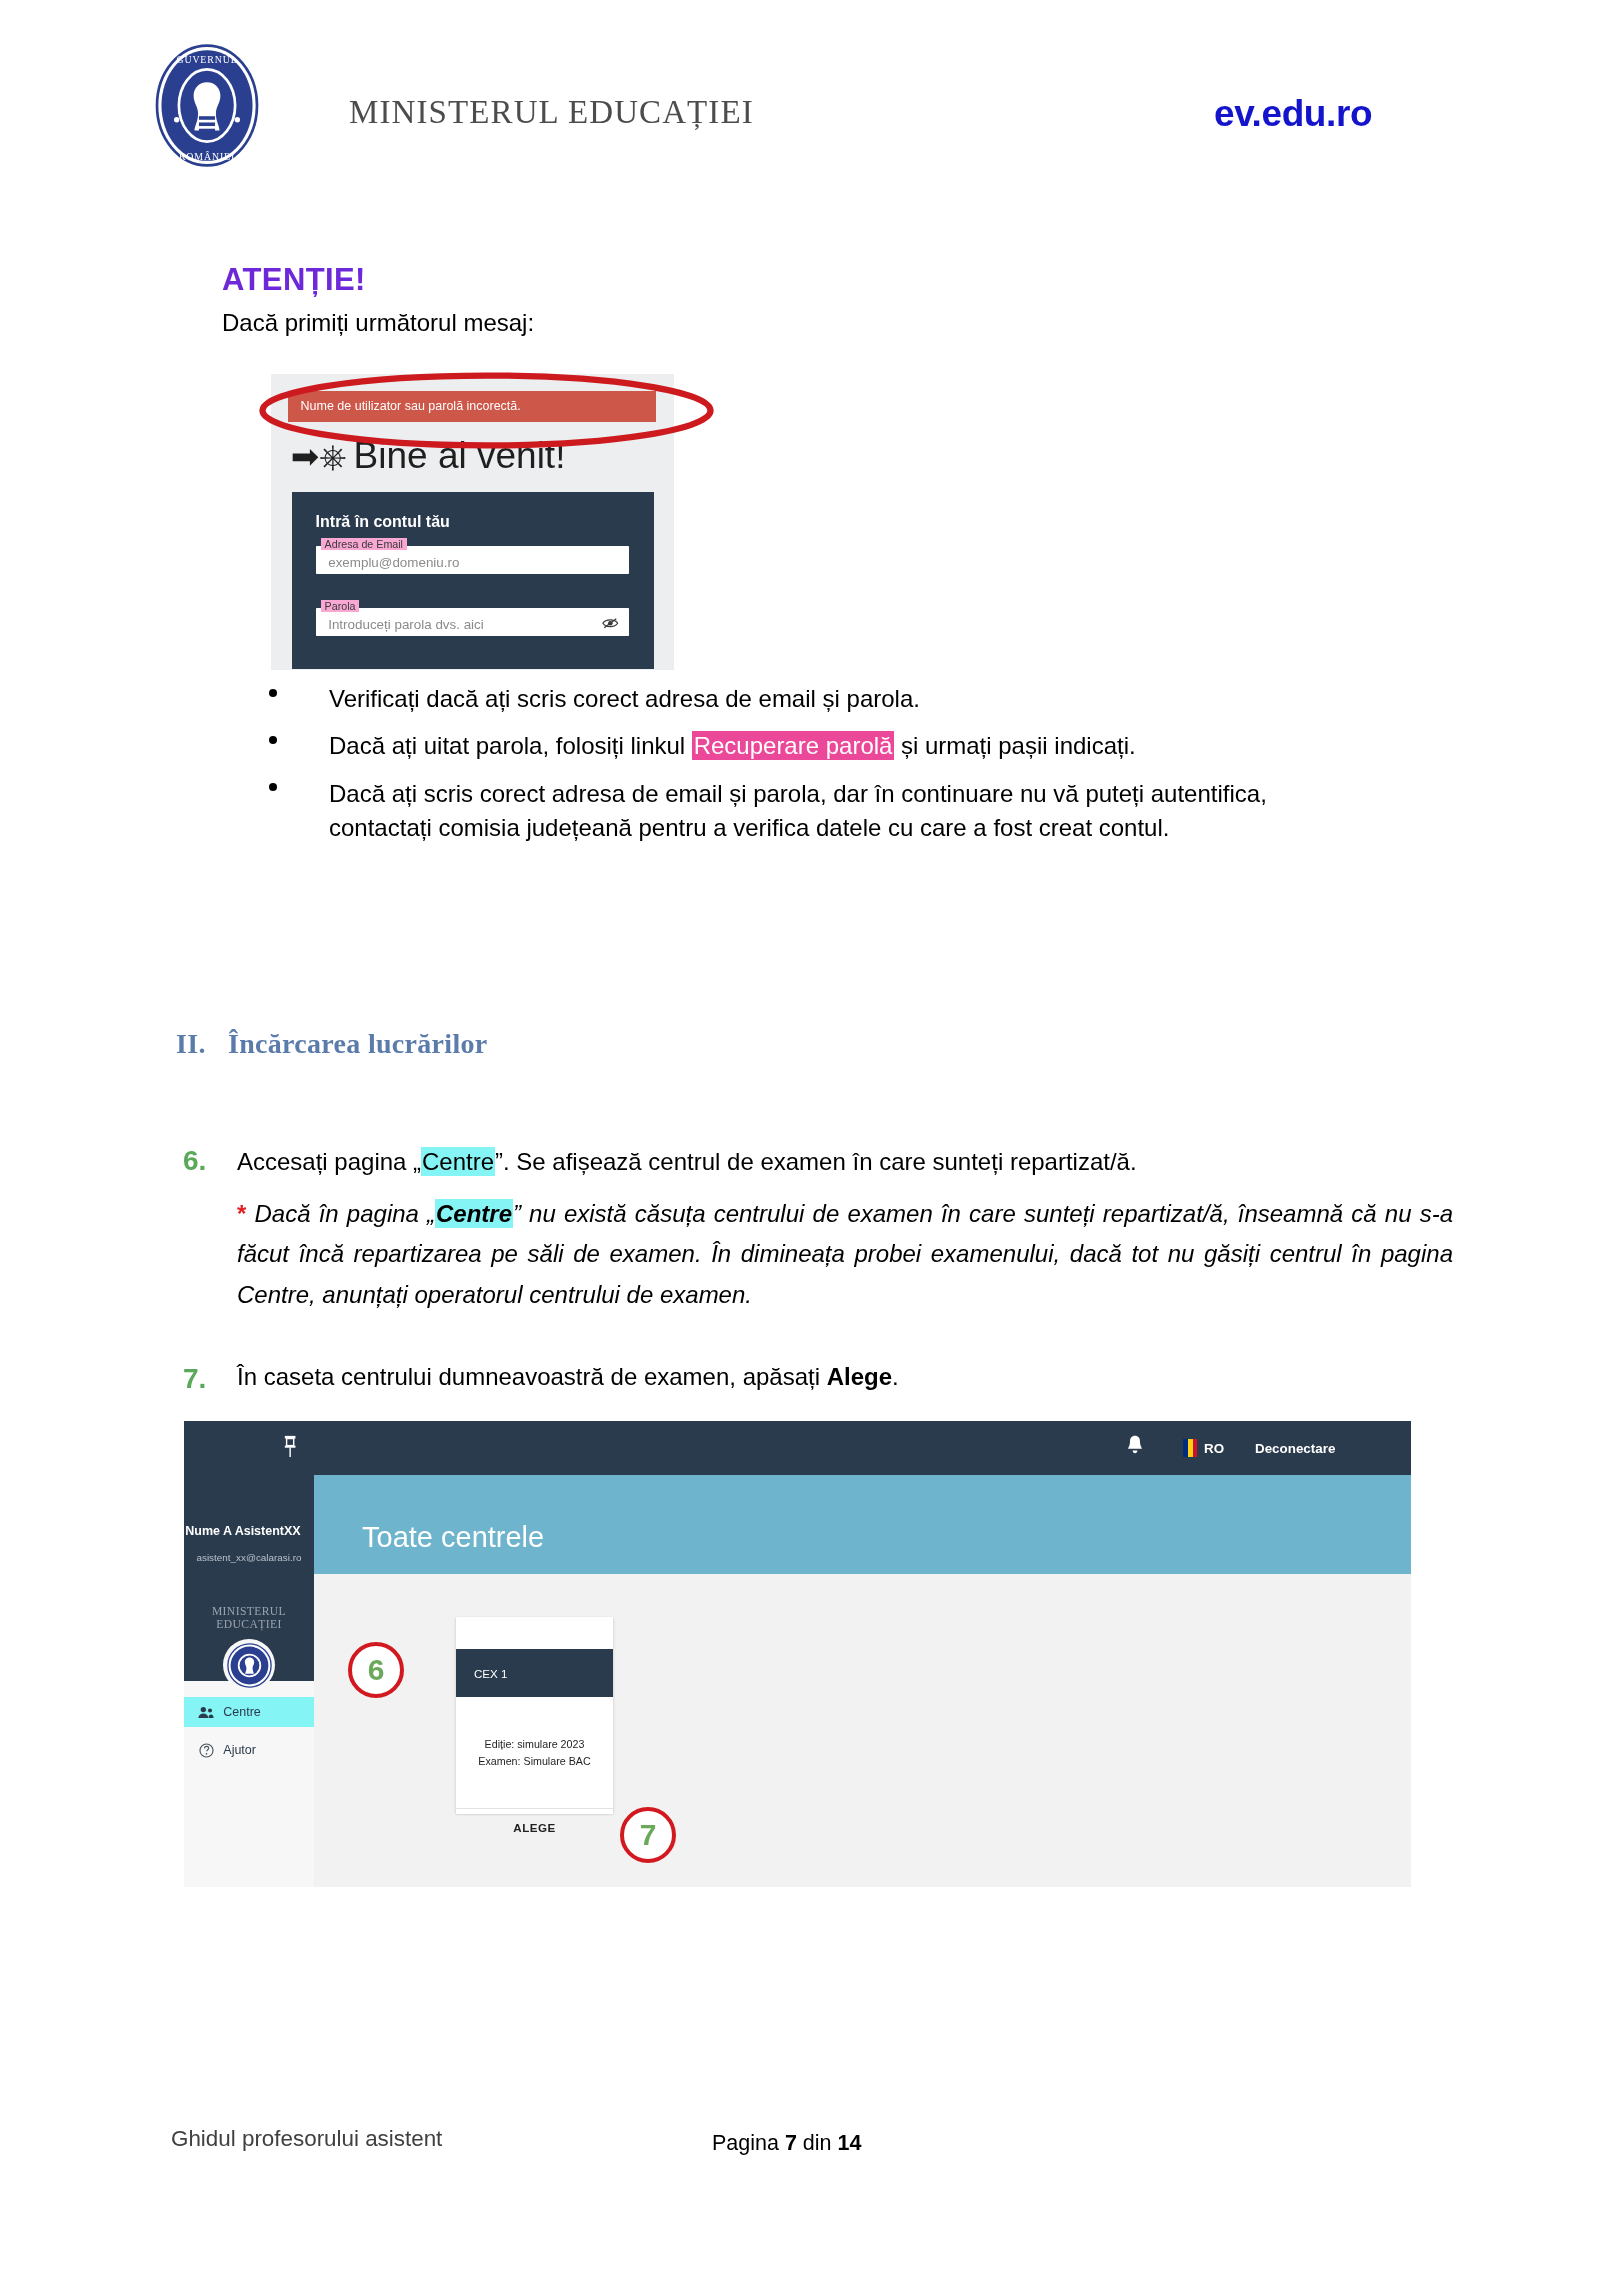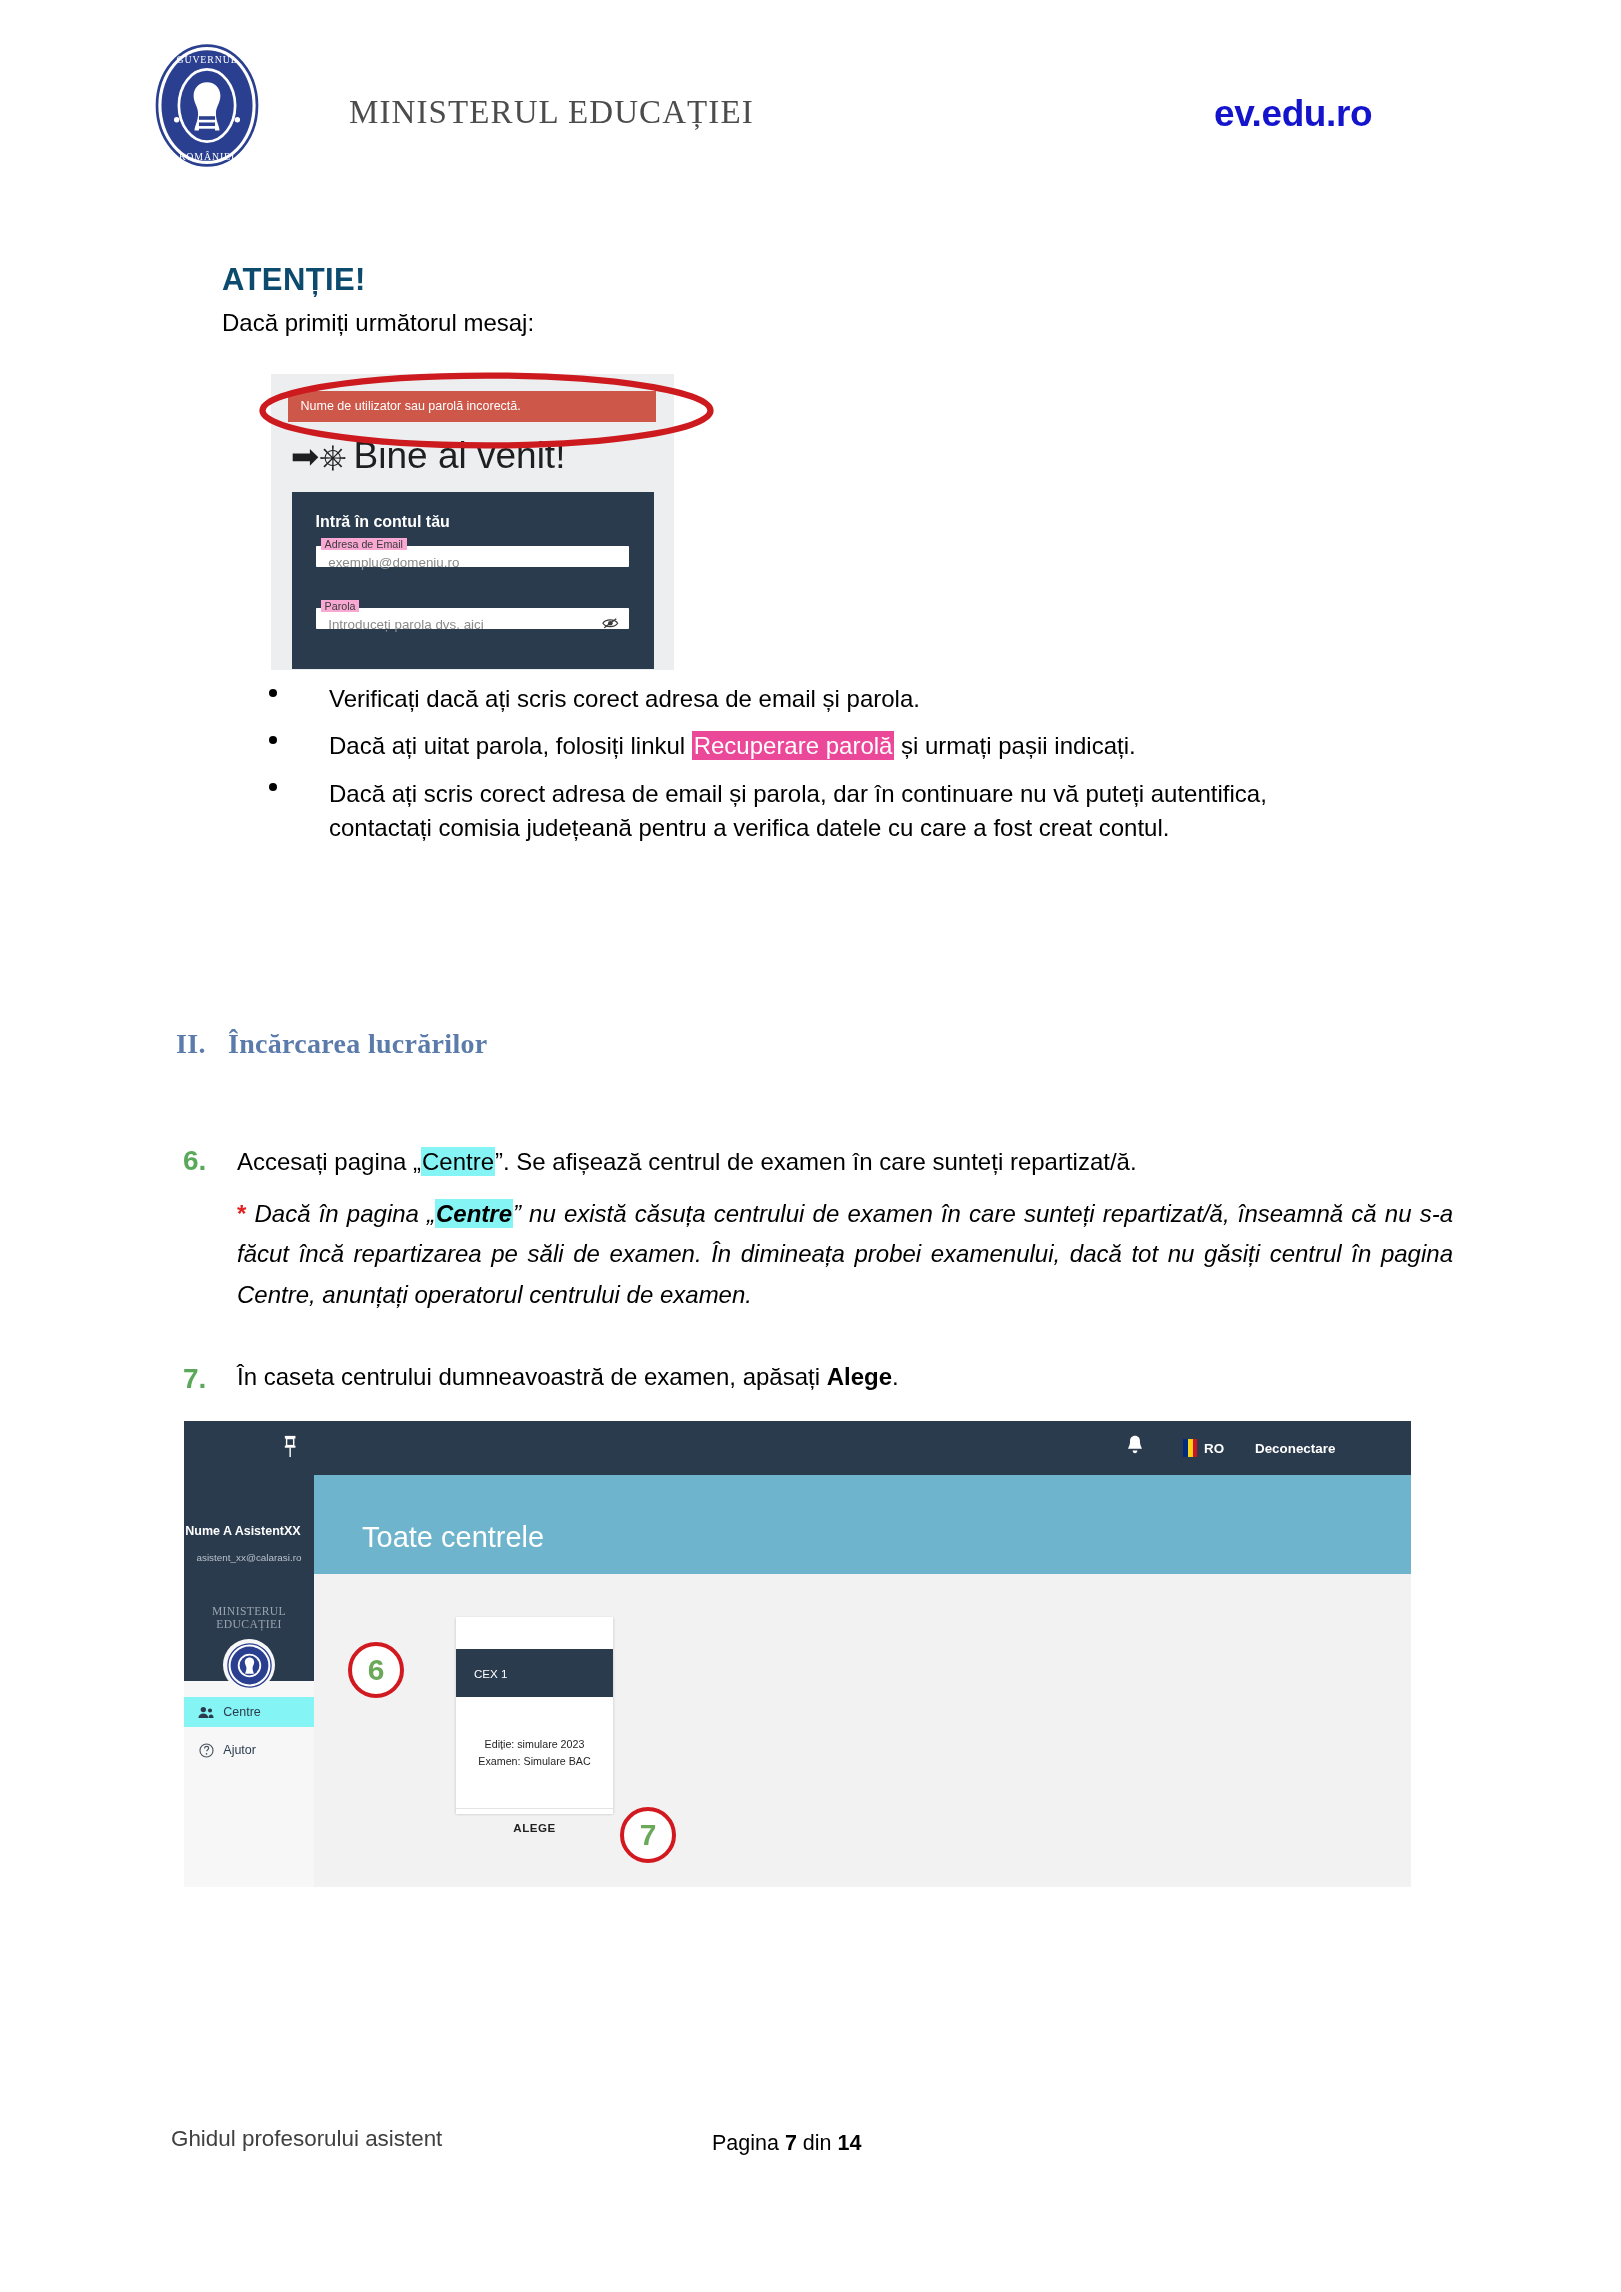--- a/index.html
+++ b/index.html
@@ -34,21 +34,21 @@
   .ev-edu {
     position:absolute; left:1214px; top:93px;
     font-size:37px; font-weight:bold; color:#1414cd;
     letter-spacing:-0.4px;
     white-space:nowrap;
   }
 
   
   .atentie {
     position:absolute; left:222px; top:262px;
-    font-size:31px; font-weight:bold; color:#0c4a6e;
+    font-size:31px; font-weight:bold; color:#6d28d9;
     letter-spacing:0.4px;
   }
   .daca-primiti {
     position:absolute; left:222px; top:309px;
     font-size:24px; color:#000;
   }
 
   
   .login-shot {
     position:absolute; left:271px; top:374px; width:403px; height:296px;
@@ -80,21 +80,21 @@
   .field-wrap { position:absolute; left:24px; width:313px; }
   .field-wrap.email { top:54px; }
   .field-wrap.pass  { top:116px; }
   .field-label {
     position:absolute; left:5.4px; top:-8px;
     background:#f9a8d4; padding:0 3.6px;
     font-size:10.7px; color:#3a3a3a;
     z-index:2;
   }
   .field-box {
-    position:relative; height:21px; background:#fff;
+    position:relative; height:28px; background:#fff;
     border:0.9px solid #fff; border-radius:0.9px;
   }
   .field-box .ph {
     position:absolute; left:11.6px; top:8px;
     font-size:13.4px; color:#8b8b8b;
   }
   .eye-icon { position:absolute; right:9px; top:7.2px; }
 
   
   .ellipse-anno {

